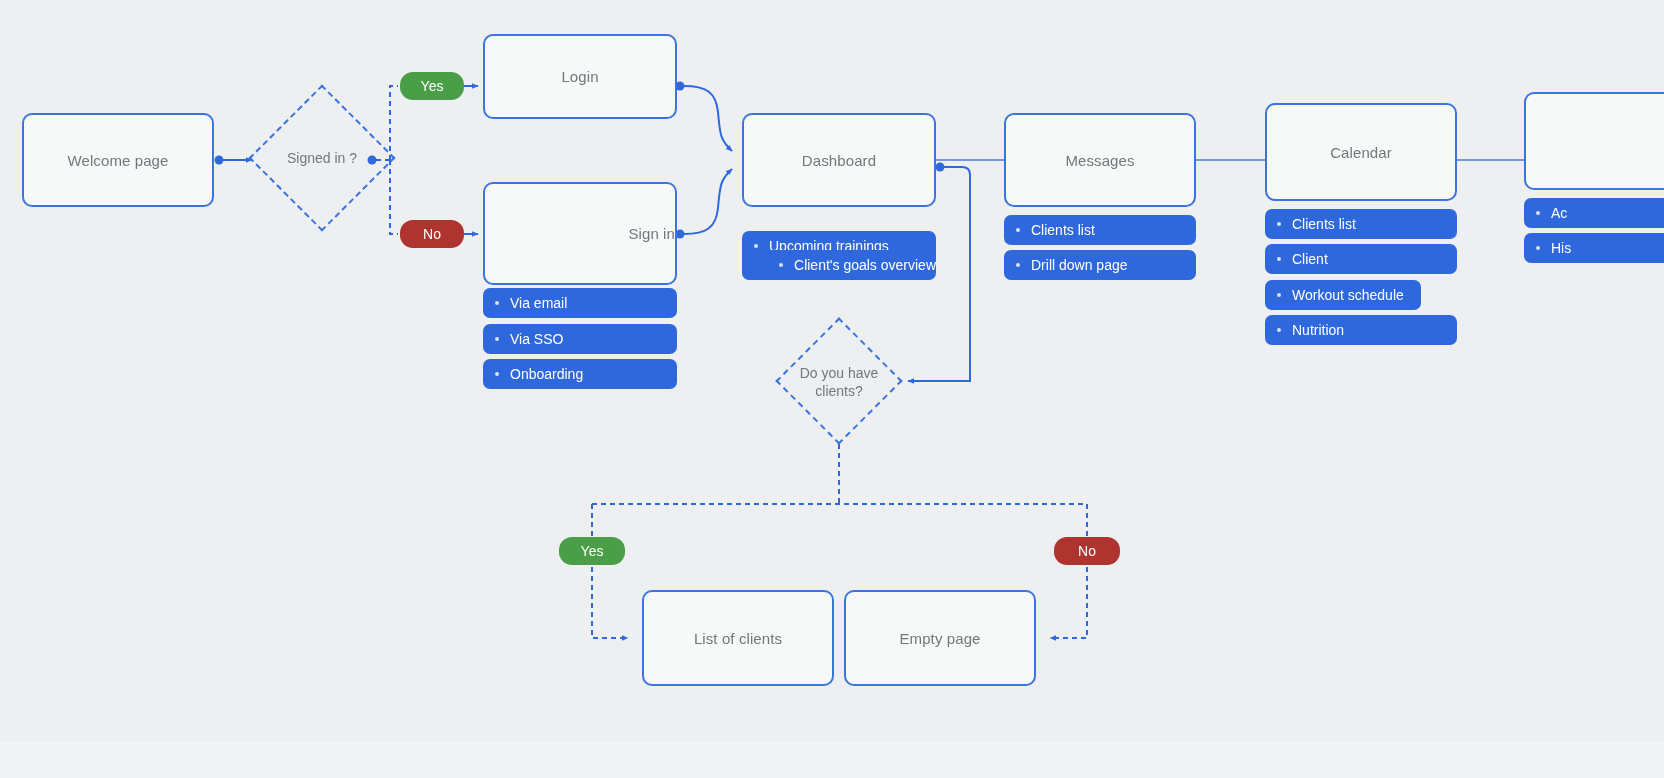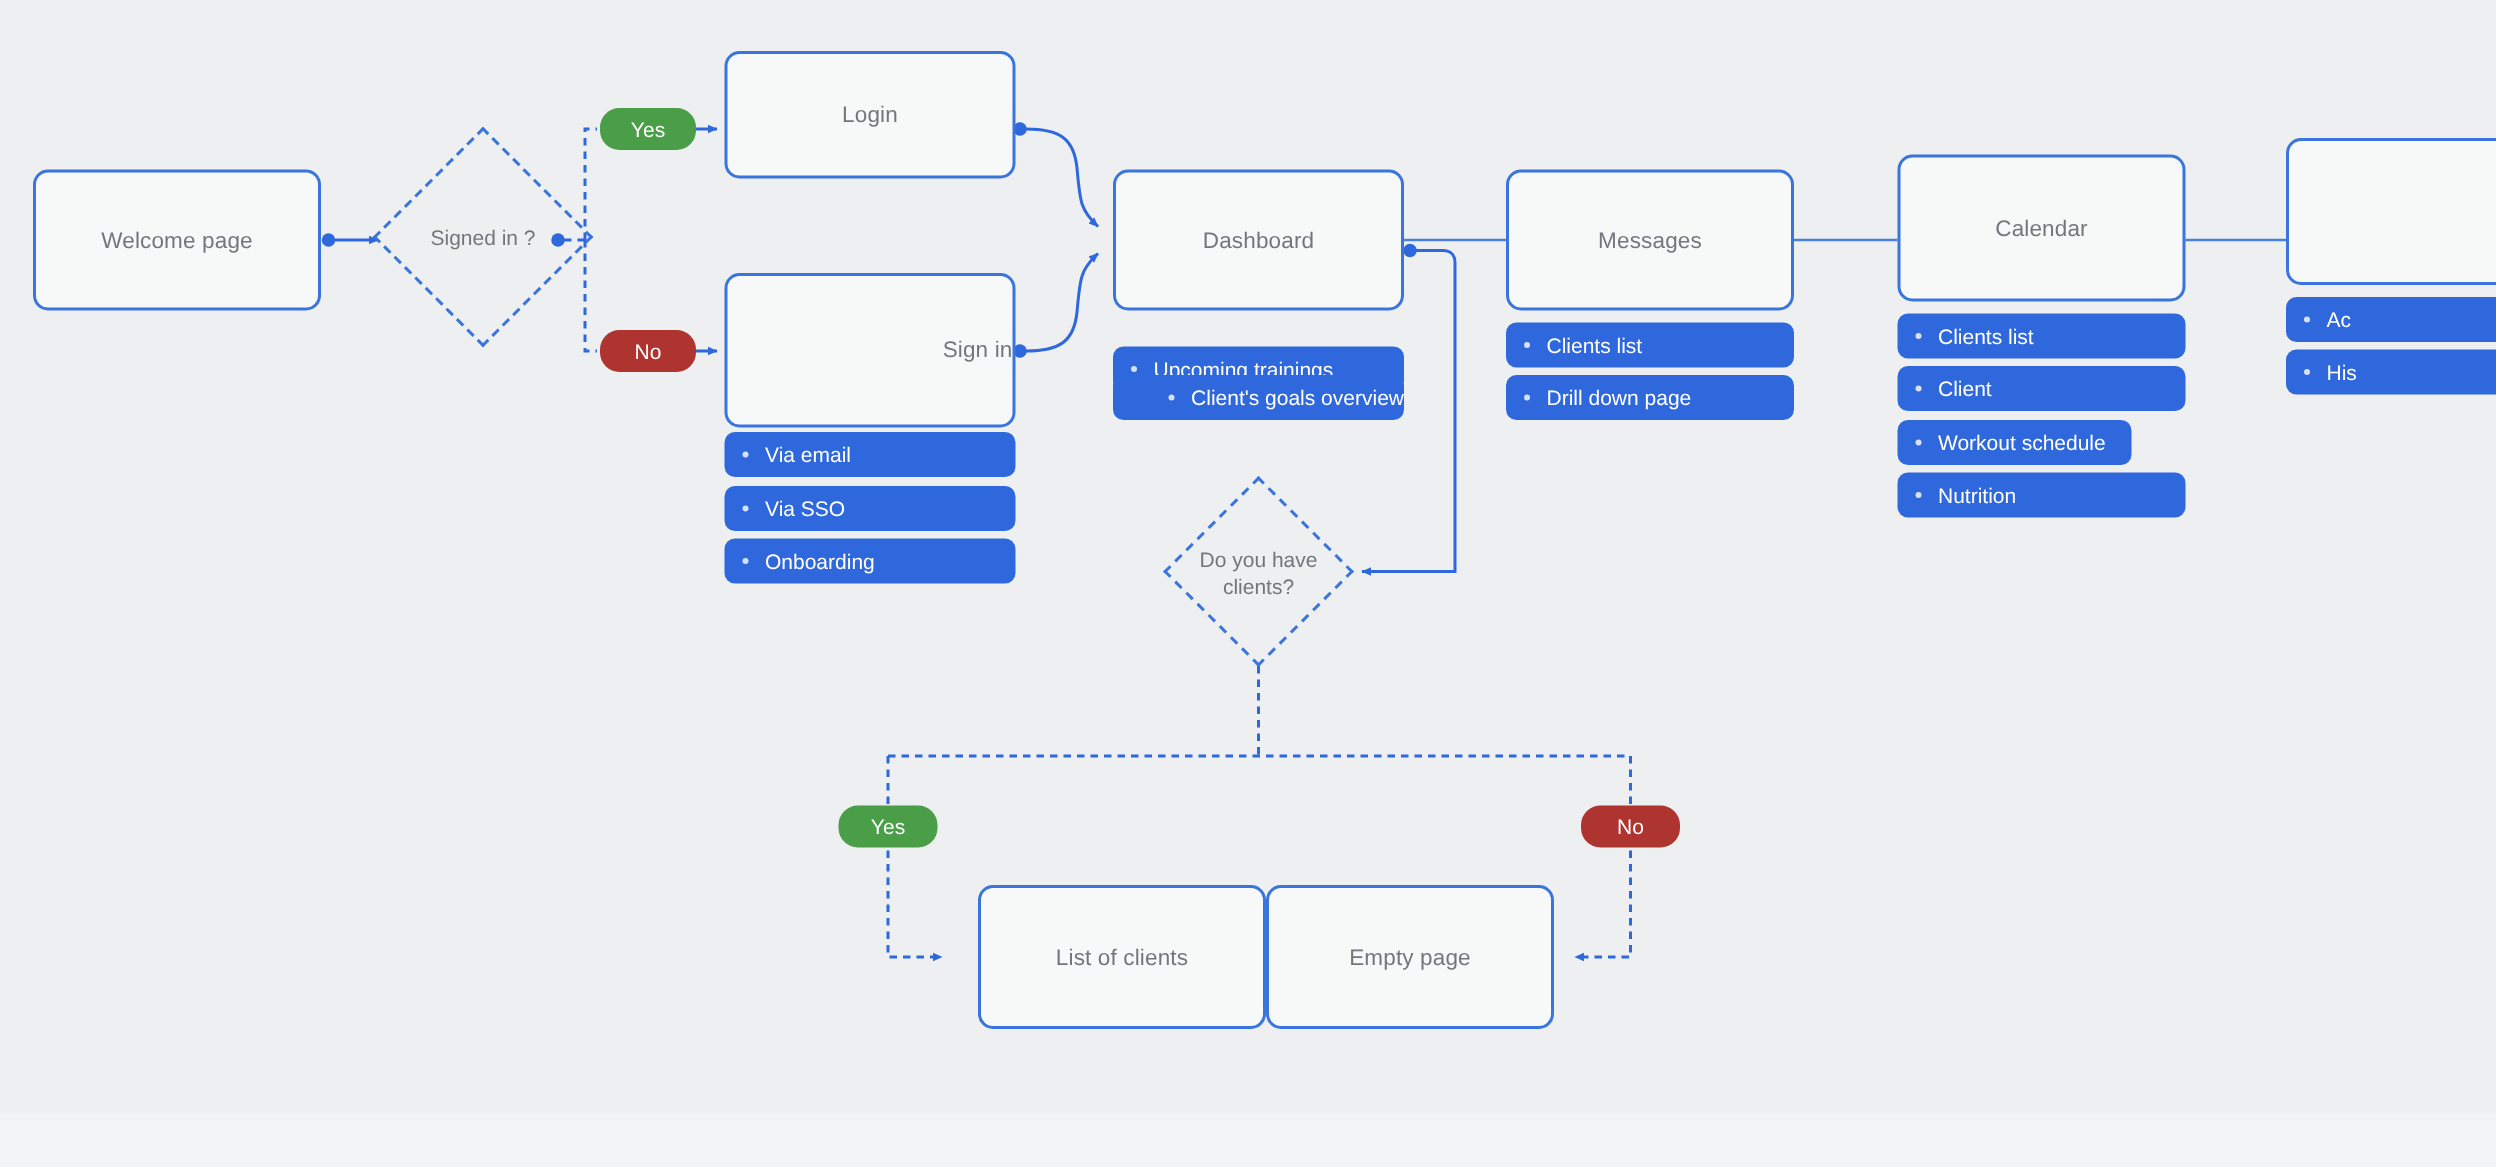--- a/index.html
+++ b/index.html
@@ -250,20 +250,20 @@
     <span>clients?</span>
   </div>
 
   <div class="pill pill-yes" style="left:559px; top:537px; width:66px; height:28px;">
     <span>Yes</span>
   </div>
   <div class="pill pill-no" style="left:1054px; top:537px; width:66px; height:28px;">
     <span>No</span>
   </div>
 
-  <div class="node" style="left:642px; top:590px; width:192px; height:96px;margin-left:10px;">
+  <div class="node" style="left:642px; top:590px; width:192px; height:96px;">
     <span>List of clients</span>
   </div>
   <div class="node" style="left:844px; top:590px; width:192px; height:96px;">
     <span>Empty page</span>
   </div>
 
 </div>
 
 </body></html>

